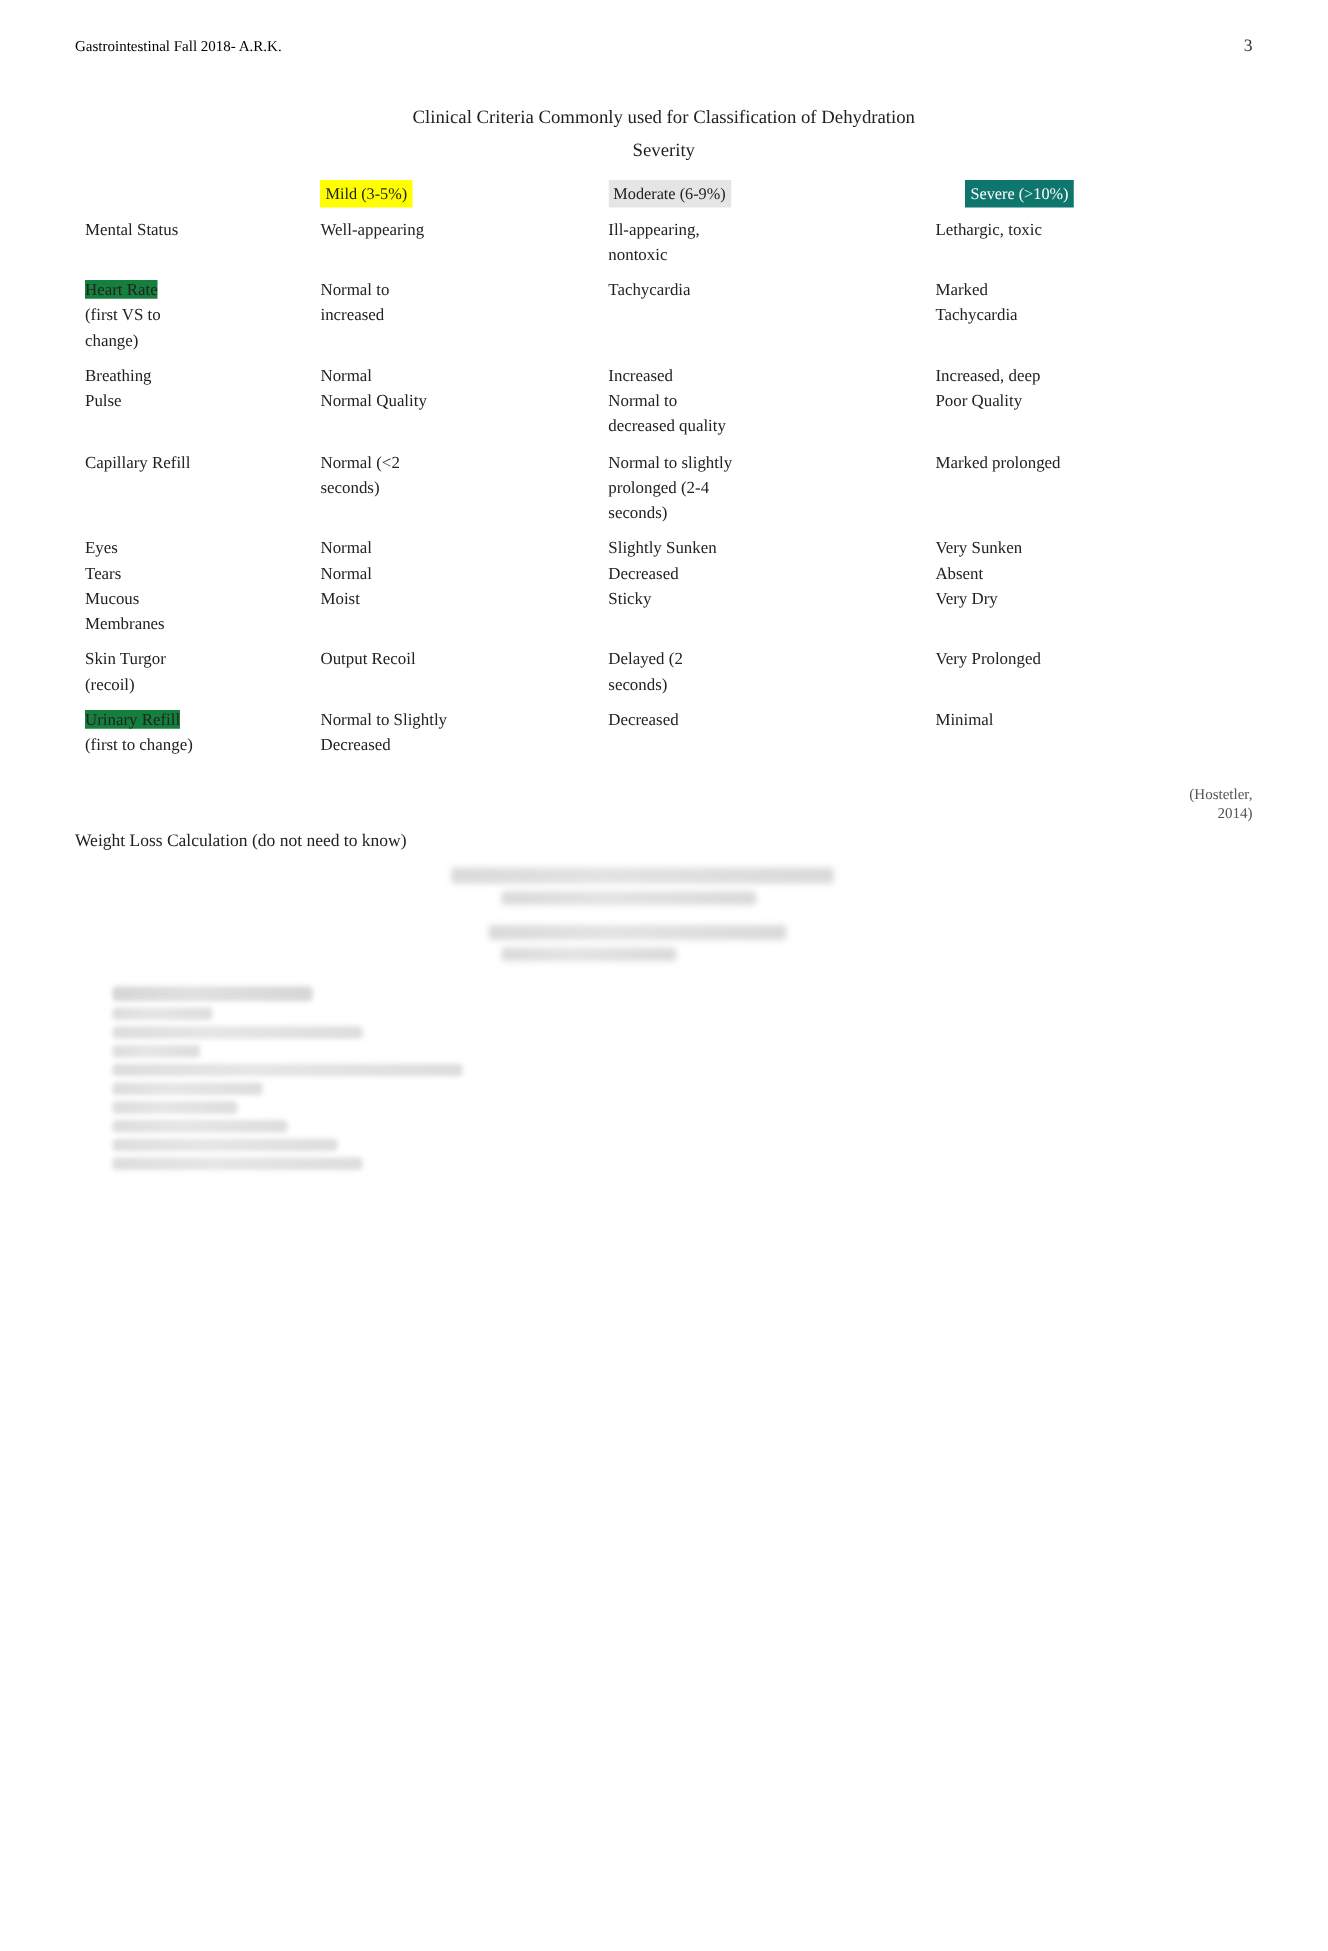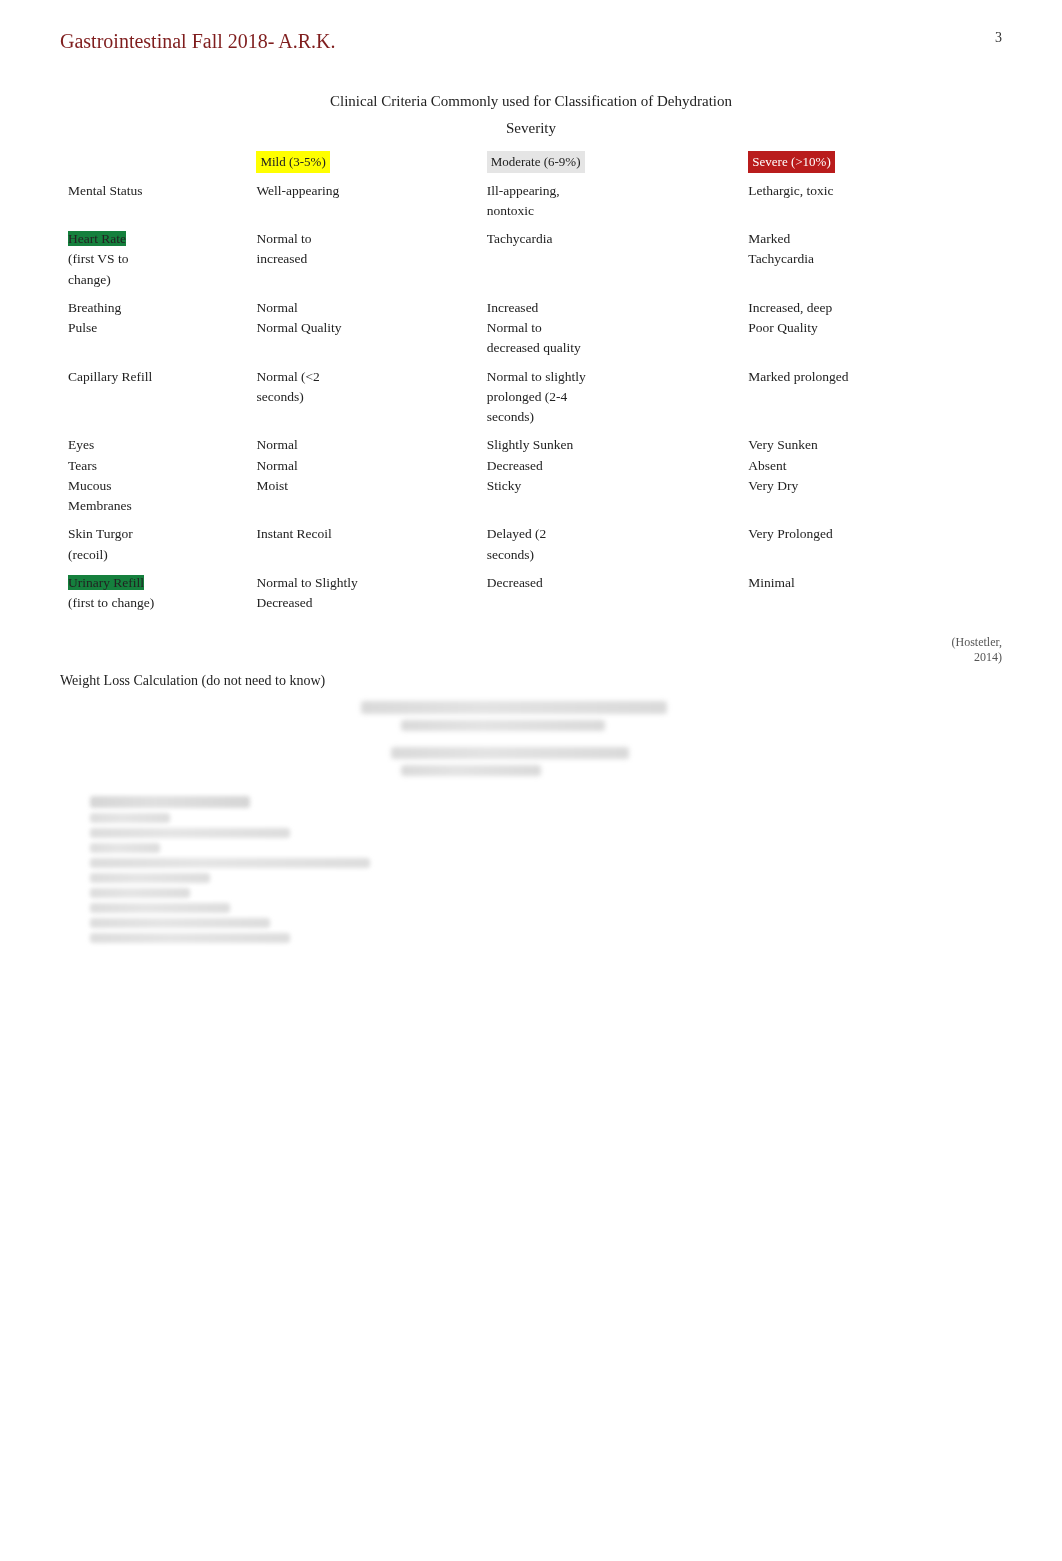--- a/index.html
+++ b/index.html
@@ -12,22 +12,22 @@
       max-width: 1062px;
       min-height: 1561px;
     }
     .page-header {
       display: flex;
       justify-content: space-between;
       align-items: flex-start;
       margin-bottom: 24px;
     }
     .page-title-text {
-      font-size: 20px;
-      color: #7f1d1d;
+      font-size: 12px;
+      color: #000000;
     }
     .page-number {
       font-size: 14px;
       color: #333;
     }
     .section-title {
       text-align: center;
       font-size: 15px;
       font-weight: normal;
       margin-bottom: 10px;
@@ -70,24 +70,25 @@
     }
     .moderate-badge {
       display: inline-block;
       background: #e5e5e5;
       color: #222;
       padding: 1px 4px;
       font-size: 13px;
     }
     .severe-badge {
       display: inline-block;
-      background: #b91c1c;
+      background: #0f766e;
       color: #fff;
       padding: 1px 4px;
       font-size: 13px;
+      margin-left: 24px;
     }
     .highlight-yellow {
       background-color: #15803d;
     }
     .citation {
       text-align: right;
       font-size: 12px;
       color: #555;
       margin-top: 4px;
     }
@@ -186,21 +187,21 @@
 
     <tr>
       <td>Eyes<br>Tears<br>Mucous<br>Membranes</td>
       <td>Normal<br>Normal<br>Moist</td>
       <td>Slightly Sunken<br>Decreased<br>Sticky</td>
       <td>Very Sunken<br>Absent<br>Very Dry</td>
     </tr>
 
     <tr>
       <td>Skin Turgor<br>(recoil)</td>
-      <td>Instant Recoil</td>
+      <td>Output Recoil</td>
       <td>Delayed (2<br>seconds)</td>
       <td>Very Prolonged</td>
     </tr>
 
     <tr>
       <td>
         <span class="highlight-yellow">Urinary Refill</span><br>
         (first to change)
       </td>
       <td>Normal to Slightly<br>Decreased</td>

